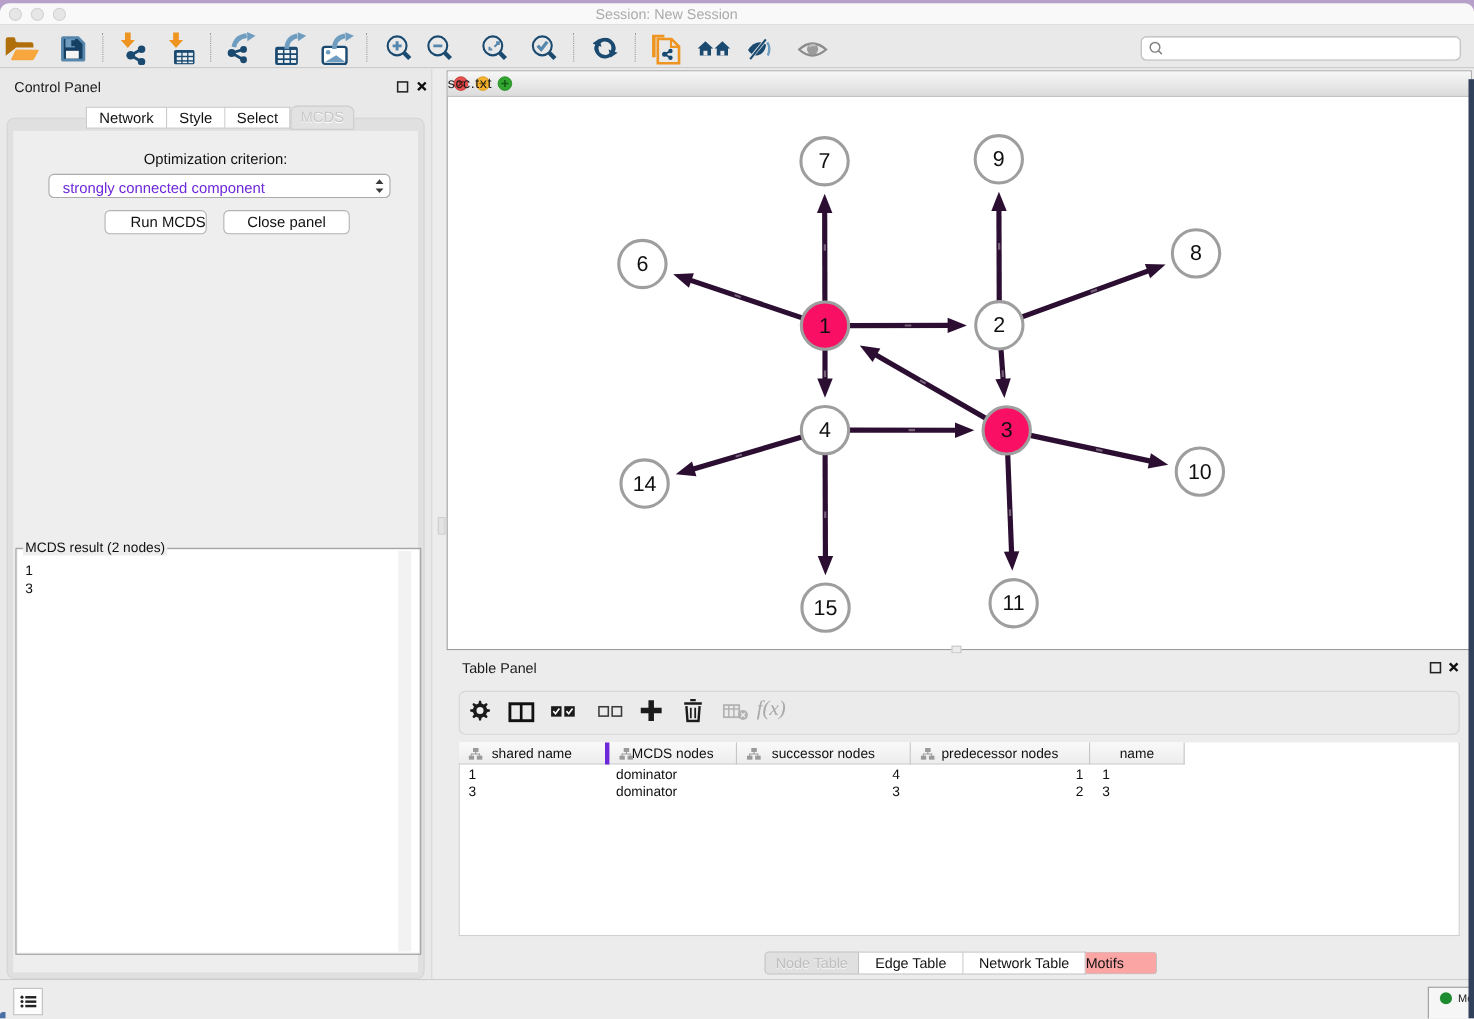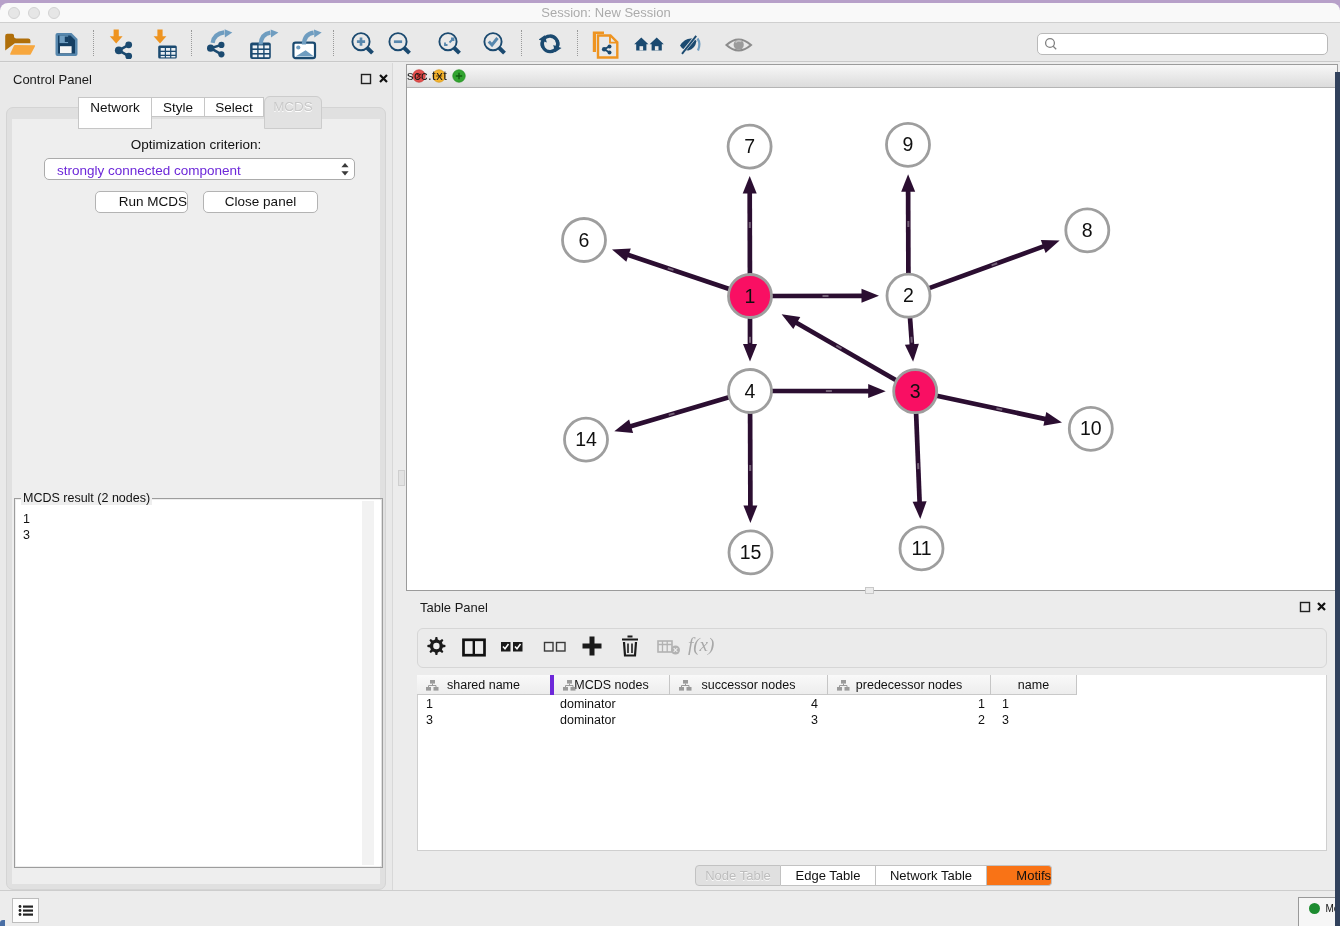--- a/index.html
+++ b/index.html
@@ -148,24 +148,24 @@
 <div class="abs" style="left:0;top:63px;width:392px;height:829px;background:#e9e9e9"></div>
 <div class="abs" style="left:13px;top:72px;font-size:13px;color:#1a1a1a">Control Panel</div>
 <svg class="abs" style="left:360px;top:73px" width="30" height="13">
     <rect x="1.5" y="1.5" width="9" height="9" fill="none" stroke="#222" stroke-width="1.4"></rect>
     <path d="M20 2 L27 9 M27 2 L20 9" stroke="#111" stroke-width="2.2"></path>
   </svg>
 
 <div class="abs" style="left:6px;top:107px;width:380px;height:783px;background:#e0e0e0;border-radius:7px;border:1px solid #d4d4d4"></div>
 <div class="abs" style="left:12px;top:119px;width:368px;height:765px;background:#eeeeee"></div>
 
-<div class="abs" style="left:78px;top:97px;width:74px;height:32px;background:#fff;border:1px solid #c6c6c6;font-size:13.5px;color:#111;text-align:center;line-height:19px">Network</div>
+<div class="abs" style="left:78px;top:97px;width:74px;height:20px;background:#fff;border:1px solid #c6c6c6;font-size:13.5px;color:#111;text-align:center;line-height:19px">Network</div>
 <div class="abs" style="left:152px;top:97px;width:53px;height:20px;background:#fff;border:1px solid #c6c6c6;border-left:none;font-size:13.5px;color:#111;text-align:center;line-height:19px">Style</div>
 <div class="abs" style="left:205px;top:97px;width:59px;height:20px;background:#fff;border:1px solid #c6c6c6;border-left:none;font-size:13.5px;color:#111;text-align:center;line-height:19px">Select</div>
-<div class="abs" style="left:264px;top:96px;width:58px;height:33px;background:#e2e2e2;border:1px solid #cccccc;border-radius:6px 6px 0 0;font-size:13.5px;color:#c8c8c8;text-align:center;line-height:20px;text-shadow:0 1px 0 #fff">MCDS</div>
+<div class="abs" style="left:264px;top:96px;width:58px;height:22px;background:#e2e2e2;border:1px solid #cccccc;border-radius:6px 6px 0 0;font-size:13.5px;color:#c8c8c8;text-align:center;line-height:20px;text-shadow:0 1px 0 #fff">MCDS</div>
 
 <div class="abs" style="left:0;top:137px;width:392px;text-align:center;font-size:13.5px;color:#111">Optimization criterion:</div>
 <div class="abs" style="left:44px;top:158px;width:311px;height:22px;background:#fff;border:1px solid #ababab;border-radius:5px"></div>
 <div class="abs" style="left:57px;top:163px;font-size:13.5px;color:#6d28d9">strongly connected component</div>
 <svg class="abs" style="left:338px;top:161px" width="14" height="16">
     <path d="M7 2 L10.6 6.2 L3.4 6.2 Z" fill="#3a3a3a"></path>
     <path d="M7 14.5 L10.6 10.3 L3.4 10.3 Z" fill="#3a3a3a"></path>
   </svg>
 <div class="abs" style="left:95px;top:191px;width:93px;height:22px;background:#fff;border:1px solid #b3b3b3;border-radius:5px;font-size:13.5px;color:#111;text-align:right;line-height:20px">Run MCDS</div>
 <div class="abs" style="left:203px;top:191px;width:115px;height:22px;background:#fff;border:1px solid #b3b3b3;border-radius:5px;font-size:13.5px;color:#111;text-align:center;line-height:20px">Close panel</div>
@@ -350,21 +350,21 @@
 <div class="abs" style="left:670px;top:697px;width:148px;font-size:12.5px;color:#111;text-align:right">4</div>
 <div class="abs" style="left:670px;top:713px;width:148px;font-size:12.5px;color:#111;text-align:right">3</div>
 <div class="abs" style="left:829px;top:697px;width:156px;font-size:12.5px;color:#111;text-align:right">1</div>
 <div class="abs" style="left:829px;top:713px;width:156px;font-size:12.5px;color:#111;text-align:right">2</div>
 <div class="abs" style="left:1002px;top:697px;font-size:12.5px;color:#111">1</div>
 <div class="abs" style="left:1002px;top:713px;font-size:12.5px;color:#111">3</div>
 
 <div class="abs" style="left:695px;top:865px;width:86px;height:21px;background:#e0e0e0;border:1px solid #c2c2c2;border-radius:4px 0 0 4px;font-size:13px;color:#bdbdbd;text-align:center;line-height:20px;text-shadow:0 1px 0 #fafafa">Node Table</div>
 <div class="abs" style="left:781px;top:865px;width:95px;height:21px;background:#fff;border:1px solid #c2c2c2;border-left:none;font-size:13px;color:#111;text-align:center;line-height:20px">Edge Table</div>
 <div class="abs" style="left:876px;top:865px;width:111px;height:21px;background:#fff;border:1px solid #c2c2c2;border-left:none;font-size:13px;color:#111;text-align:center;line-height:20px">Network Table</div>
-<div class="abs" style="left:987px;top:865px;width:65px;height:21px;background:#f97316;border:1px solid #c2c2c2;border-left:none;border-radius:0 4px 4px 0;font-size:13px;color:#111;text-align:right;line-height:20px">Motifs</div>
+<div class="abs" style="left:987px;top:865px;width:65px;height:21px;background:#fca5a5;border:1px solid #c2c2c2;border-left:none;border-radius:0 4px 4px 0;font-size:13px;color:#111;text-align:left;line-height:20px">Motifs</div>
 
 <div class="abs" style="left:0;top:890px;width:1340px;height:36px;background:#ececec;border-top:1px solid #cdcdcd"></div>
 <div class="abs" style="left:12px;top:898px;width:27px;height:25px;background:#fdfdfd;border:1px solid #bdbdbd"></div>
 <svg class="abs" style="left:18px;top:904px" width="16" height="13">
 <circle cx="2" cy="2.5" r="1.4" fill="#222"></circle>
     <rect x="5" y="1.5" width="10" height="2.2" fill="#222"></rect>
 <circle cx="2" cy="6.5" r="1.4" fill="#222"></circle>
     <rect x="5" y="5.5" width="10" height="2.2" fill="#222"></rect>
 <circle cx="2" cy="10.5" r="1.4" fill="#222"></circle>
     <rect x="5" y="9.5" width="10" height="2.2" fill="#222"></rect>

